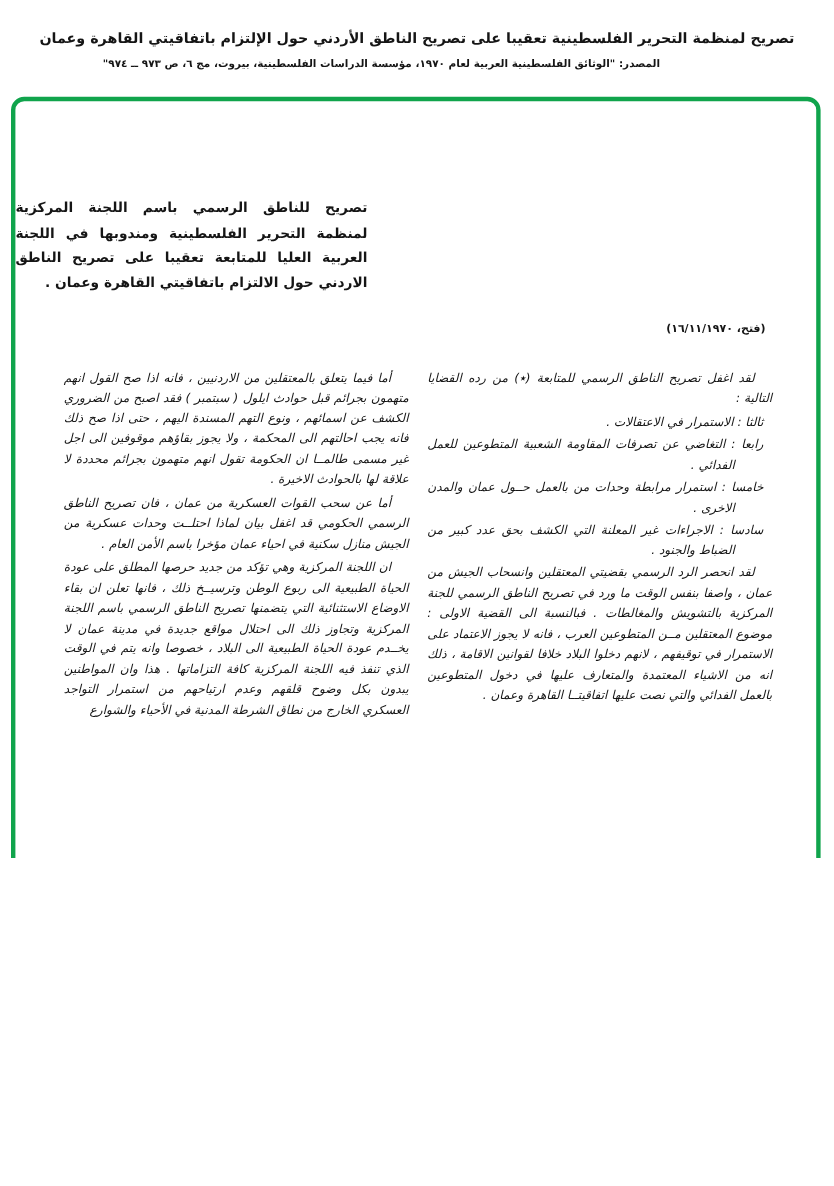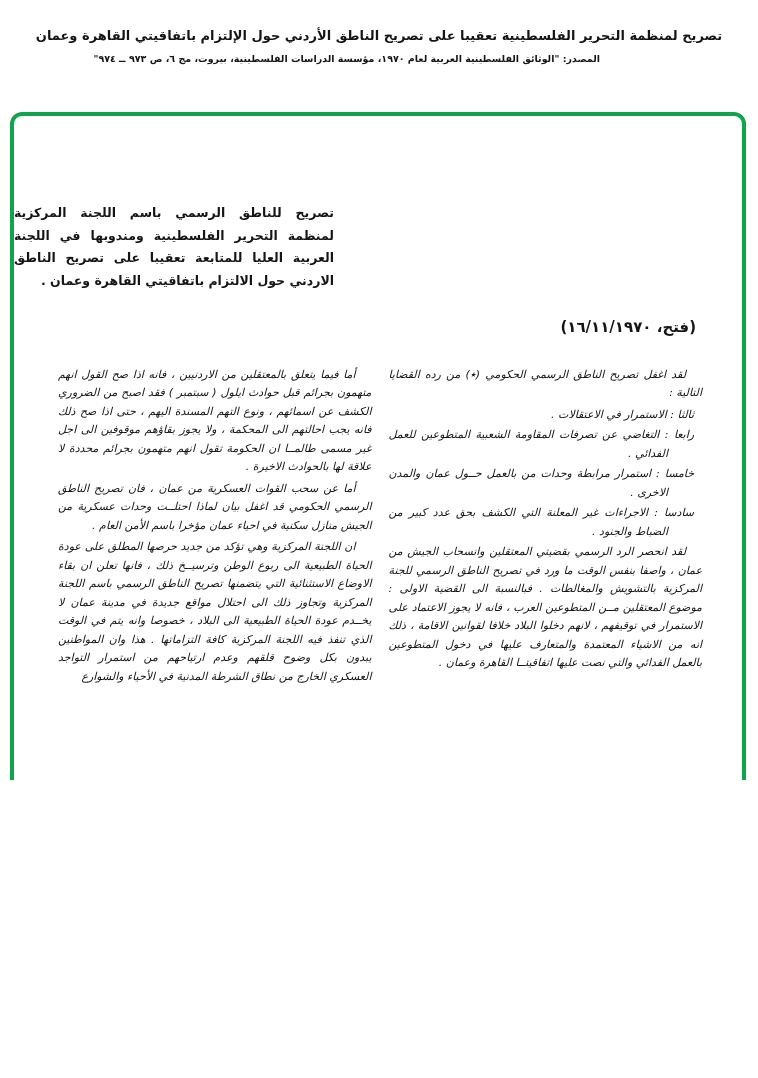--- a/index.html
+++ b/index.html
@@ -22,40 +22,40 @@
   .source {
     direction:rtl;
     text-align:right;
     font-size:9.5px;
     font-weight:bold;
     margin:7px 158px 0 40px;
     letter-spacing:0.1px;
   }
   .frame {
     position:absolute;
-    top:112px; left:10px;
+    top:88px; left:10px;
     width:728px; height:939px;
     border:4px solid #10a44c;
     border-radius:12px;
     background:#ffffff;
     overflow:hidden;
   }
   .heading {
     direction:rtl;
     font-weight:bold;
     font-size:12.5px;
     line-height:1.8;
     text-align:justify;
     margin:86px 44px 0 0;
     width:320px;
   }
   .docdate {
     direction:rtl;
     font-weight:bold;
-    font-size:15px;
+    font-size:10px;
     text-align:right;
     margin:26px 46px 0 0;
   }
   .columns {
     direction:rtl;
     display:flex;
     gap:17px;
     margin:30px 40px 0 44px;
   }
   .col {
@@ -95,21 +95,21 @@
 
   <div class="frame">
 
     <div class="heading">تصريح للناطق الرسمي باسم اللجنة المركزية لمنظمة التحرير الفلسطينية ومندوبها في اللجنة العربية العليا للمتابعة تعقيبا على تصريح الناطق الاردني حول الالتزام باتفاقيتي القاهرة وعمان .</div>
 
     <div class="docdate">(فتح، ١٦/١١/١٩٧٠)</div>
 
     <div class="columns">
 
       <div class="col">
-        <p class="para">لقد اغفل تصريح الناطق الرسمي الحكومي (٭) من رده القضايا التالية :</p>
+        <p class="para">لقد اغفل تصريح الناطق الرسمي للمتابعة (٭) من رده القضايا التالية :</p>
         <p class="item">ثالثا : الاستمرار في الاعتقالات .</p>
         <p class="item">رابعا : التغاضي عن تصرفات المقاومة الشعبية المتطوعين للعمل الفدائي .</p>
         <p class="item">خامسا : استمرار مرابطة وحدات من بالعمل حــول عمان والمدن الاخرى .</p>
         <p class="item">سادسا : الاجراءات غير المعلنة التي الكشف بحق عدد كبير من الضباط والجنود .</p>
         <p class="para">لقد انحصر الرد الرسمي بقضيتي المعتقلين وانسحاب الجيش من عمان ، واصفا بنفس الوقت ما ورد في تصريح الناطق الرسمي للجنة المركزية بالتشويش والمغالطات . فبالنسبة الى القضية الاولى : موضوع المعتقلين مــن المتطوعين العرب ، فانه لا يجوز الاعتماد على الاستمرار في توقيفهم ، لانهم دخلوا البلاد خلافا لقوانين الاقامة ، ذلك انه من الاشياء المعتمدة والمتعارف عليها في دخول المتطوعين بالعمل الفدائي والتي نصت عليها اتفاقيتــا القاهرة وعمان .</p>
       </div>
 
       <div class="col">
         <p class="para">أما فيما يتعلق بالمعتقلين من الاردنيين ، فانه اذا صح القول انهم متهمون بجرائم قبل حوادث ايلول ( سبتمبر ) فقد اصبح من الضروري الكشف عن اسمائهم ، ونوع التهم المسندة اليهم ، حتى اذا صح ذلك فانه يجب احالتهم الى المحكمة ، ولا يجوز بقاؤهم موقوفين الى اجل غير مسمى طالمــا ان الحكومة تقول انهم متهمون بجرائم محددة لا علاقة لها بالحوادث الاخيرة .</p>
         <p class="para">أما عن سحب القوات العسكرية من عمان ، فان تصريح الناطق الرسمي الحكومي قد اغفل بيان لماذا احتلــت وحدات عسكرية من الجيش منازل سكنية في احياء عمان مؤخرا باسم الأمن العام .</p>

